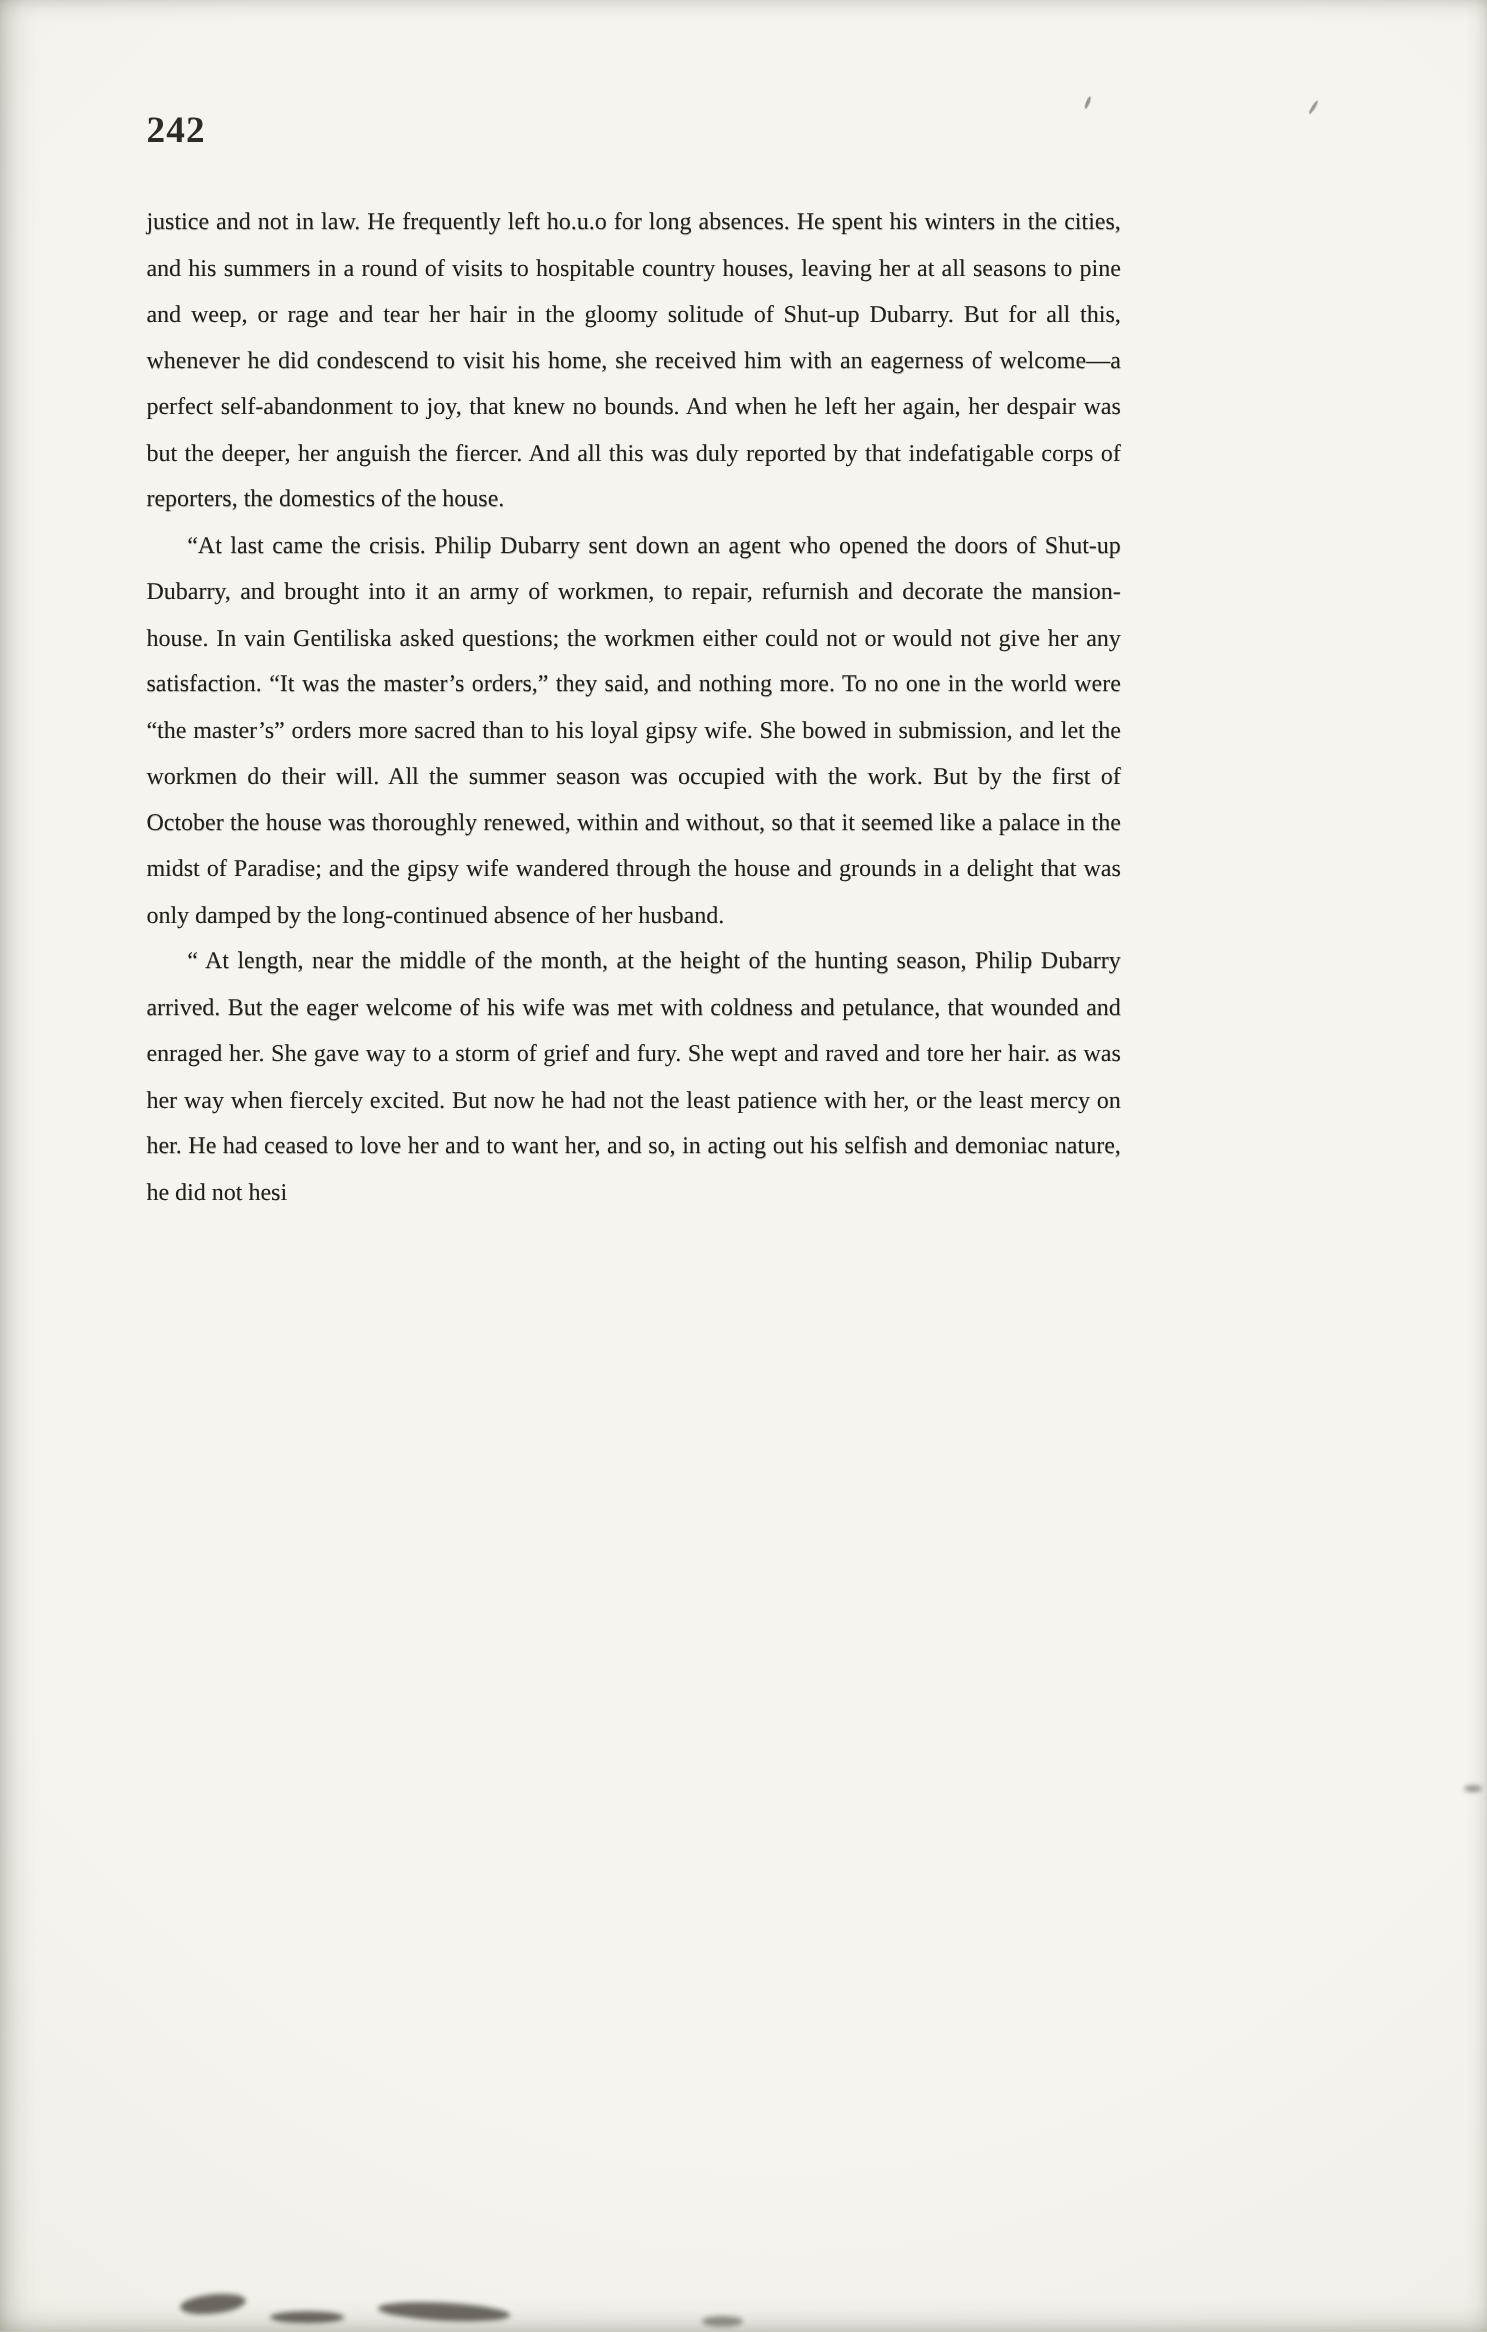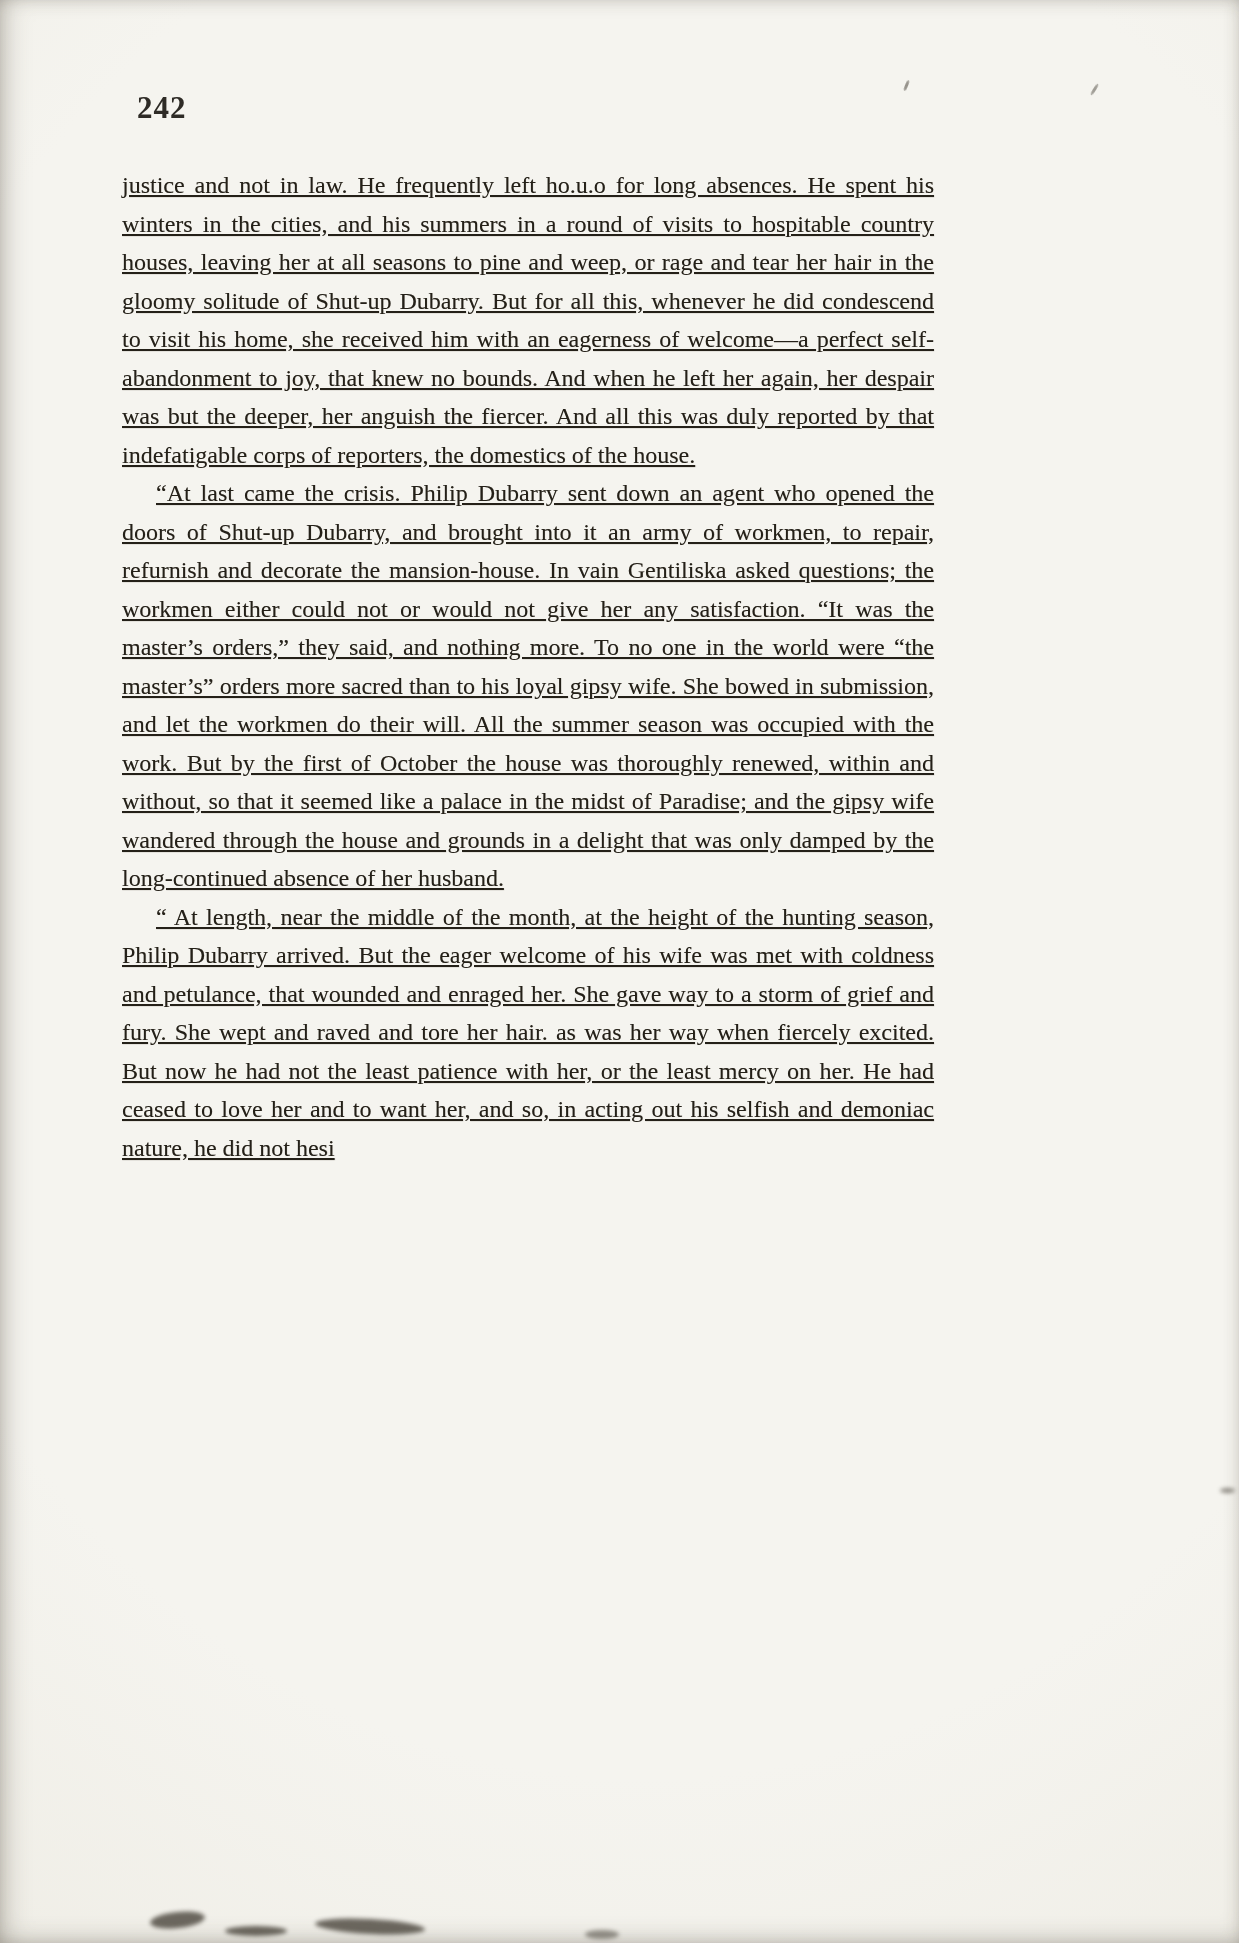--- a/index.html
+++ b/index.html
@@ -33,42 +33,40 @@
     display: grid;
     grid-template-columns: 1fr auto 1fr;
     align-items: baseline;
   }
   .pageno {
     justify-self: start;
     font-size: 31px;
     font-weight: bold;
     letter-spacing: 1px;
     color: #2e2b26;
-    margin-left: 15px;
   }
   .title {
     justify-self: center;
     font-size: 23px;
     letter-spacing: 0.48em;
     word-spacing: 0.35em;
     color: #4a463f;
     white-space: nowrap;
   }
   .head-spacer { justify-self: end; }
   .text-block {
     position: absolute;
     top: 166px;
     left: 122px;
     width: 812px;
     color: #242018;
-    font-size: 24px;
+    font-size: 20px;
     line-height: 38.5px;
     text-align: justify;
     text-shadow: 0.3px 0.3px 0 rgba(45, 38, 28, 0.30);
-    text-decoration: underline;
   }
   .para {
     margin: 0;
     text-indent: 34px;
   }
   .para.first {
     text-indent: 0;
   }
   .smudge {
     position: absolute;

